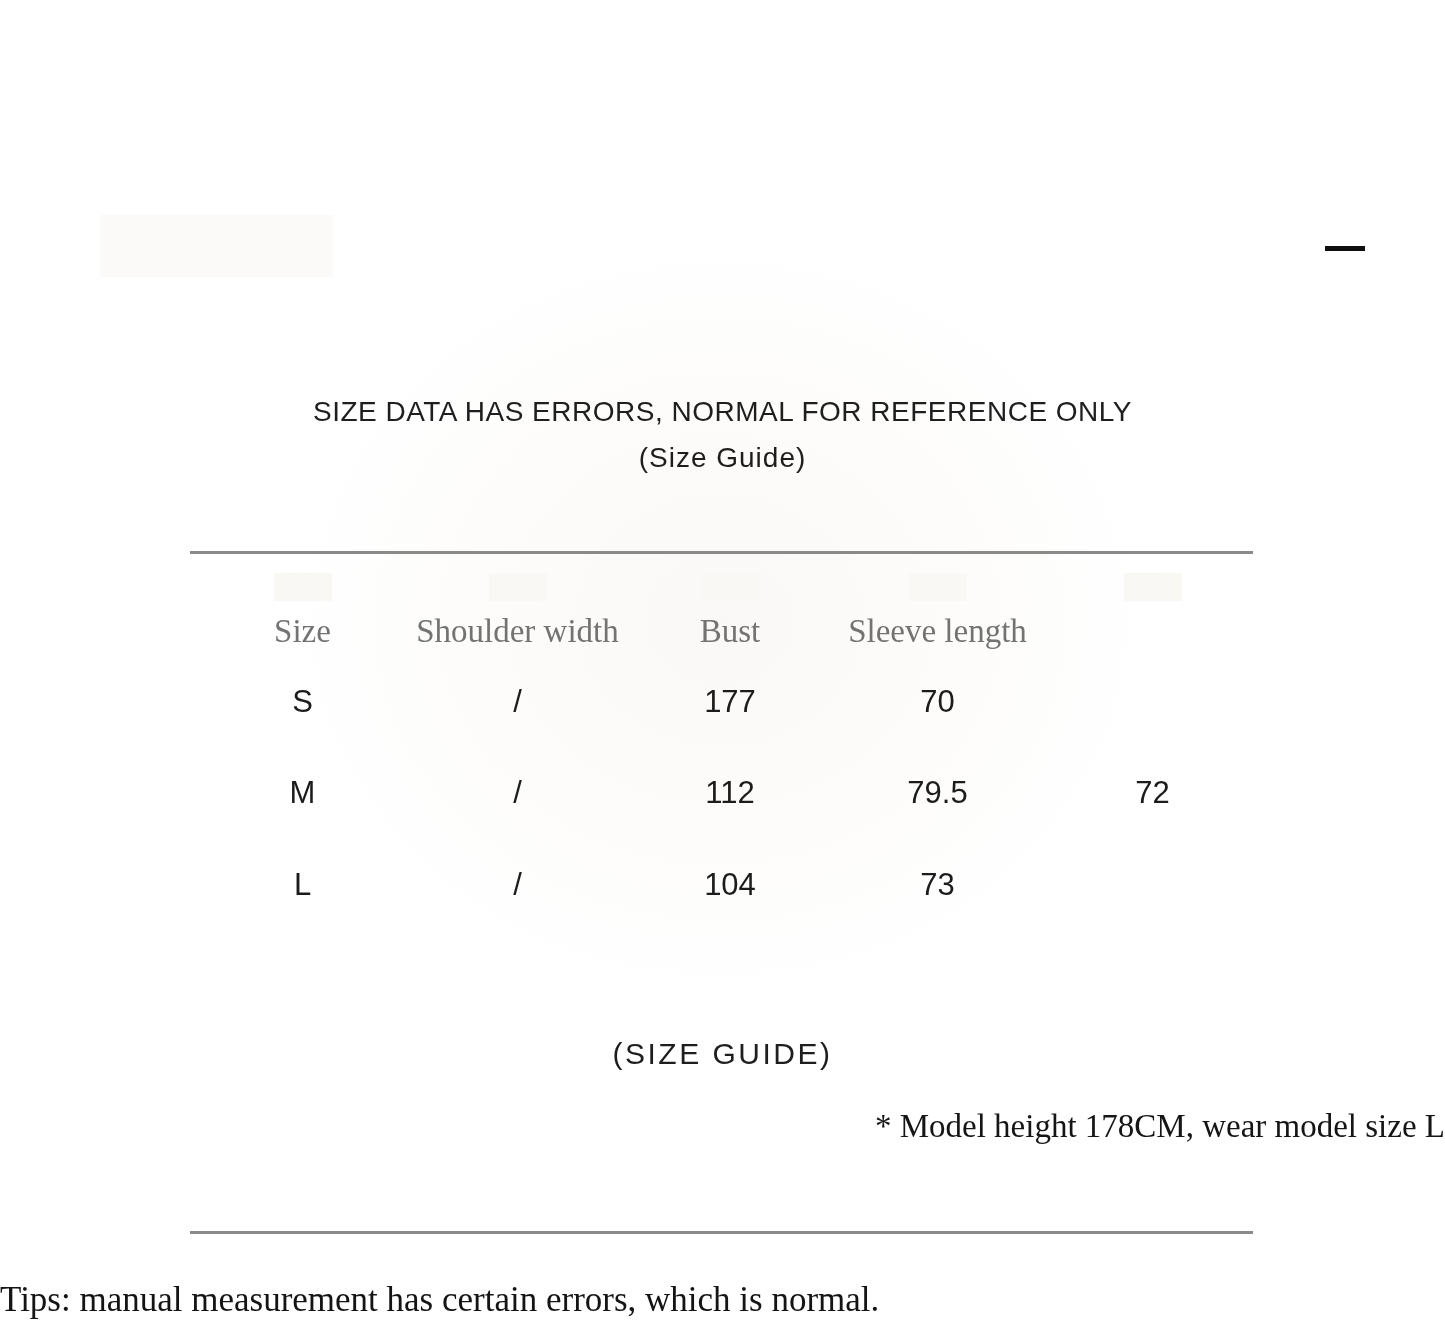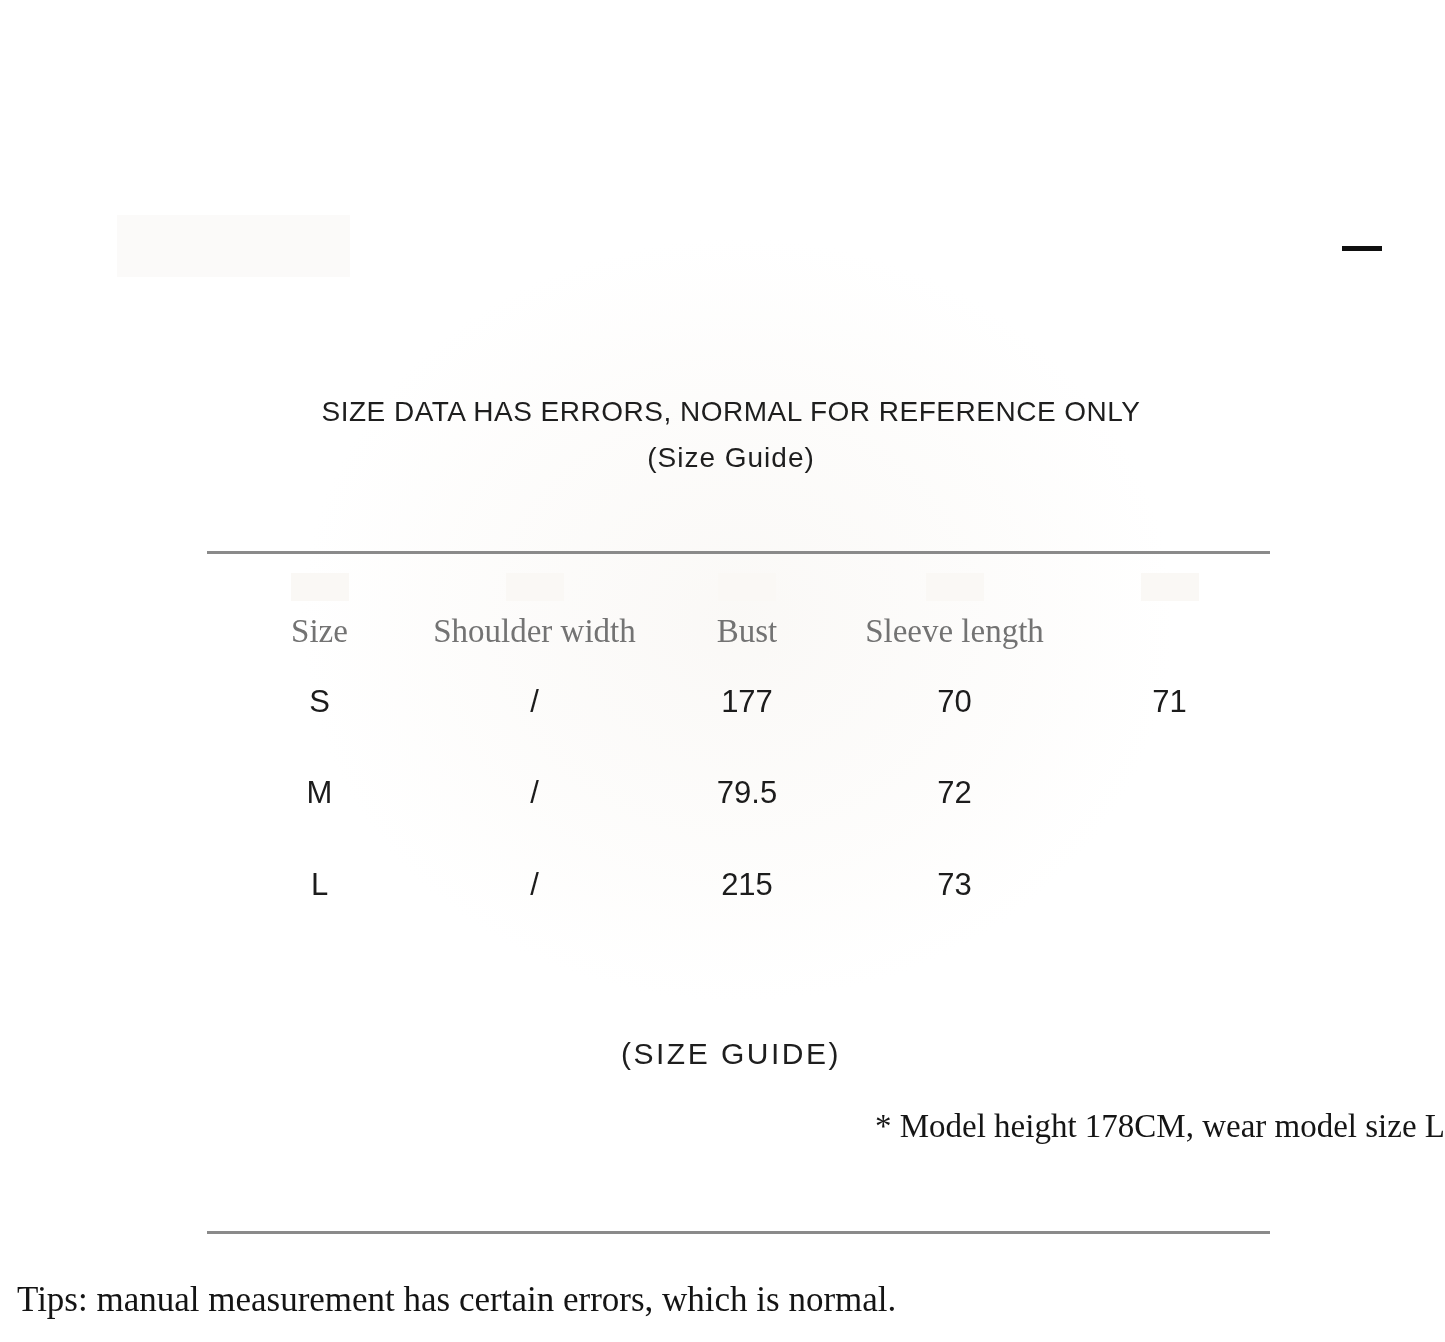--- a/index.html
+++ b/index.html
@@ -4,21 +4,21 @@
 <style>
   html, body { margin: 0; padding: 0; }
   body {
     width: 1445px; height: 1342px;
     background: #ffffff;
     position: relative;
     overflow: hidden;
     font-family: "Liberation Sans", sans-serif;
     color: #1b1b1b;
   }
-  .page { position: absolute; inset: 0; margin-left: 17px; }
+  .page { position: absolute; inset: 0; }
 
   
   .bg-ellipse {
     position: absolute; left: 160px; top: 130px; width: 1120px; height: 980px;
     border-radius: 50%;
     background: radial-gradient(ellipse closest-side at center,
                 rgba(246,243,239,0.55) 0%, rgba(250,248,245,0.30) 55%, rgba(255,255,255,0) 78%);
   }
   .bg-rect {
     position: absolute; left: 100px; top: 215px; width: 233px; height: 62px;
@@ -125,34 +125,34 @@
     <div class="cell">Shoulder width</div>
     <div class="cell">Bust</div>
     <div class="cell">Sleeve length</div>
   </div>
 
   <div class="grid-row tdata row-s">
     <div class="cell">S</div>
     <div class="cell">/</div>
     <div class="cell">177</div>
     <div class="cell">70</div>
-    <div class="cell">71</div>
   </div>
 
   <div class="grid-row tdata row-m">
     <div class="cell">M</div>
     <div class="cell">/</div>
+    <div class="cell">112</div>
     <div class="cell">79.5</div>
     <div class="cell">72</div>
   </div>
 
   <div class="grid-row tdata row-l">
     <div class="cell">L</div>
     <div class="cell">/</div>
-    <div class="cell">215</div>
+    <div class="cell">104</div>
     <div class="cell">73</div>
   </div>
 
   <div class="caption">(SIZE GUIDE)</div>
   <div class="model-note">* Model height 178CM, wear model size L</div>
 
   <div class="rule rule-bottom"></div>
 
   <div class="tips">Tips: manual measurement has certain errors, which is normal.</div>
 

